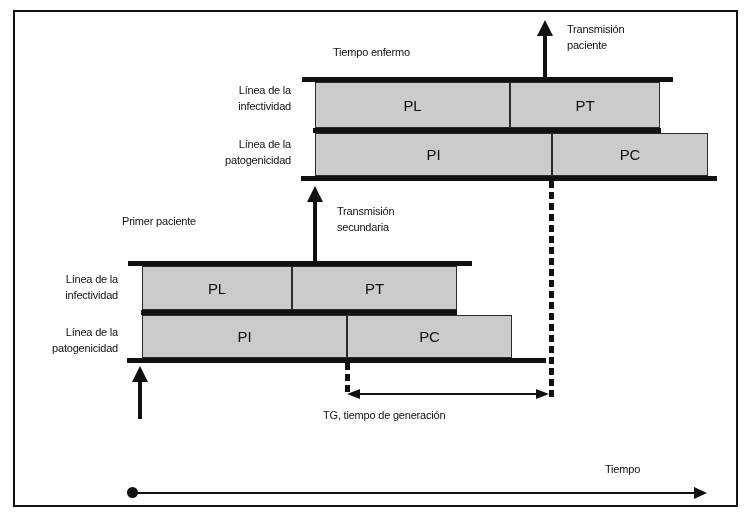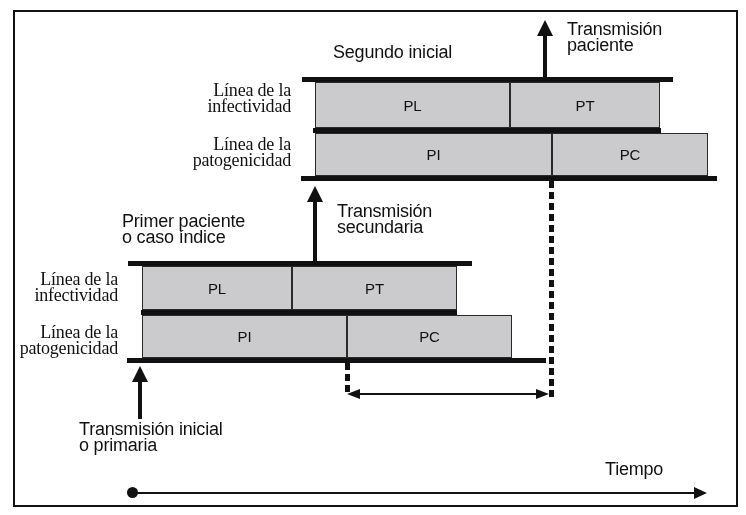--- a/index.html
+++ b/index.html
@@ -5,22 +5,22 @@
   html,body{margin:0;padding:0;background:#fff;}
   #screen{
     position:relative;width:746px;height:515px;background:#ffffff;
     font-family:"Liberation Sans",sans-serif;color:#111;overflow:hidden;
     -webkit-font-smoothing:antialiased;
   }
   .frame{
     position:absolute;left:13px;top:10px;width:725px;height:497px;
     border:2px solid #111;box-sizing:border-box;
   }
-  .txt{position:absolute;font-size:18px;line-height:16px;white-space:nowrap;letter-spacing:-0.2px;}
-  .txt-r{text-align:right;font-family:Liberation Serif, serif;}
+  .txt{position:absolute;font-size:11px;line-height:16px;white-space:nowrap;letter-spacing:-0.2px;}
+  .txt-r{text-align:right;}
   .hline{position:absolute;height:5px;background:#111;}
   .bar{
     position:absolute;display:flex;box-sizing:border-box;
     border:1px solid #2a2a2a;background:#cbcbce;
   }
   .seg{
     display:flex;align-items:center;justify-content:center;
     font-size:15px;letter-spacing:-0.2px;box-sizing:border-box;height:100%;
   }
   .seg.first{border-right:2px solid #2a2a2a;}
@@ -48,21 +48,21 @@
   .head-right.axis{border-top-width:6px;border-bottom-width:6px;}
   .dot{position:absolute;width:11px;height:11px;border-radius:50%;background:#111;}
 </style>
 </head>
 <body>
 
 <div id="screen">
 
   <div class="frame"></div>
 
-  <div class="txt" style="left:333px;top:44px;">Segundo inicial</div>
+  <div class="txt" style="left:333px;top:44px;">Tiempo enfermo</div>
 
   <div class="vshaft" style="left:543px;top:35px;height:44px;"></div>
   <div class="head-up" style="left:537px;top:20px;"></div>
   <div class="txt" style="left:567px;top:21px;">
     <div>Transmisión</div>
     <div>paciente</div>
   </div>
 
   <div class="txt txt-r" style="left:140px;top:82px;width:151px;">
     <div>Línea de la</div>
@@ -82,21 +82,20 @@
   <div class="bar" style="left:315px;top:133px;width:393px;height:43px;">
     <div class="seg first" style="width:237px;">PI</div>
     <div class="seg" style="flex:1;">PC</div>
   </div>
   <div class="hline" style="left:301px;top:176px;width:416px;"></div>
 
   <div class="dotted" style="left:549px;top:181px;height:217px;"></div>
 
   <div class="txt" style="left:122px;top:213px;">
     <div>Primer paciente</div>
-    <div>o caso índice</div>
   </div>
 
   <div class="vshaft" style="left:313px;top:201px;height:60px;"></div>
   <div class="head-up" style="left:307px;top:186px;"></div>
   <div class="txt" style="left:337px;top:203px;">
     <div>Transmisión</div>
     <div>secundaria</div>
   </div>
 
   <div class="txt txt-r" style="left:10px;top:271px;width:108px;">
@@ -115,28 +114,25 @@
   </div>
   <div class="hline" style="left:141px;top:310px;width:316px;"></div>
   <div class="bar" style="left:142px;top:315px;width:370px;height:43px;">
     <div class="seg first" style="width:205px;">PI</div>
     <div class="seg" style="flex:1;">PC</div>
   </div>
   <div class="hline" style="left:127px;top:358px;width:419px;"></div>
 
   <div class="vshaft" style="left:138px;top:381px;height:38px;"></div>
   <div class="head-up" style="left:132px;top:366px;"></div>
-  <div class="txt" style="left:79px;top:421px;">
-    <div>Transmisión inicial</div>
-    <div>o primaria</div>
-  </div>
 
   <div class="dotted" style="left:345px;top:363px;height:33px;"></div>
   <div class="thinline" style="left:358px;top:393px;width:184px;"></div>
   <div class="head-left" style="left:347px;top:389px;"></div>
   <div class="head-right" style="left:536px;top:389px;"></div>
+  <div class="txt" style="left:323px;top:407px;">TG, tiempo de generación</div>
 
   <div class="txt" style="left:605px;top:461px;">Tiempo</div>
   <div class="dot" style="left:127px;top:487px;"></div>
   <div class="thinline" style="left:132px;top:492px;width:564px;"></div>
   <div class="head-right axis" style="left:694px;top:487px;"></div>
 
 </div>
 
 </body></html>

